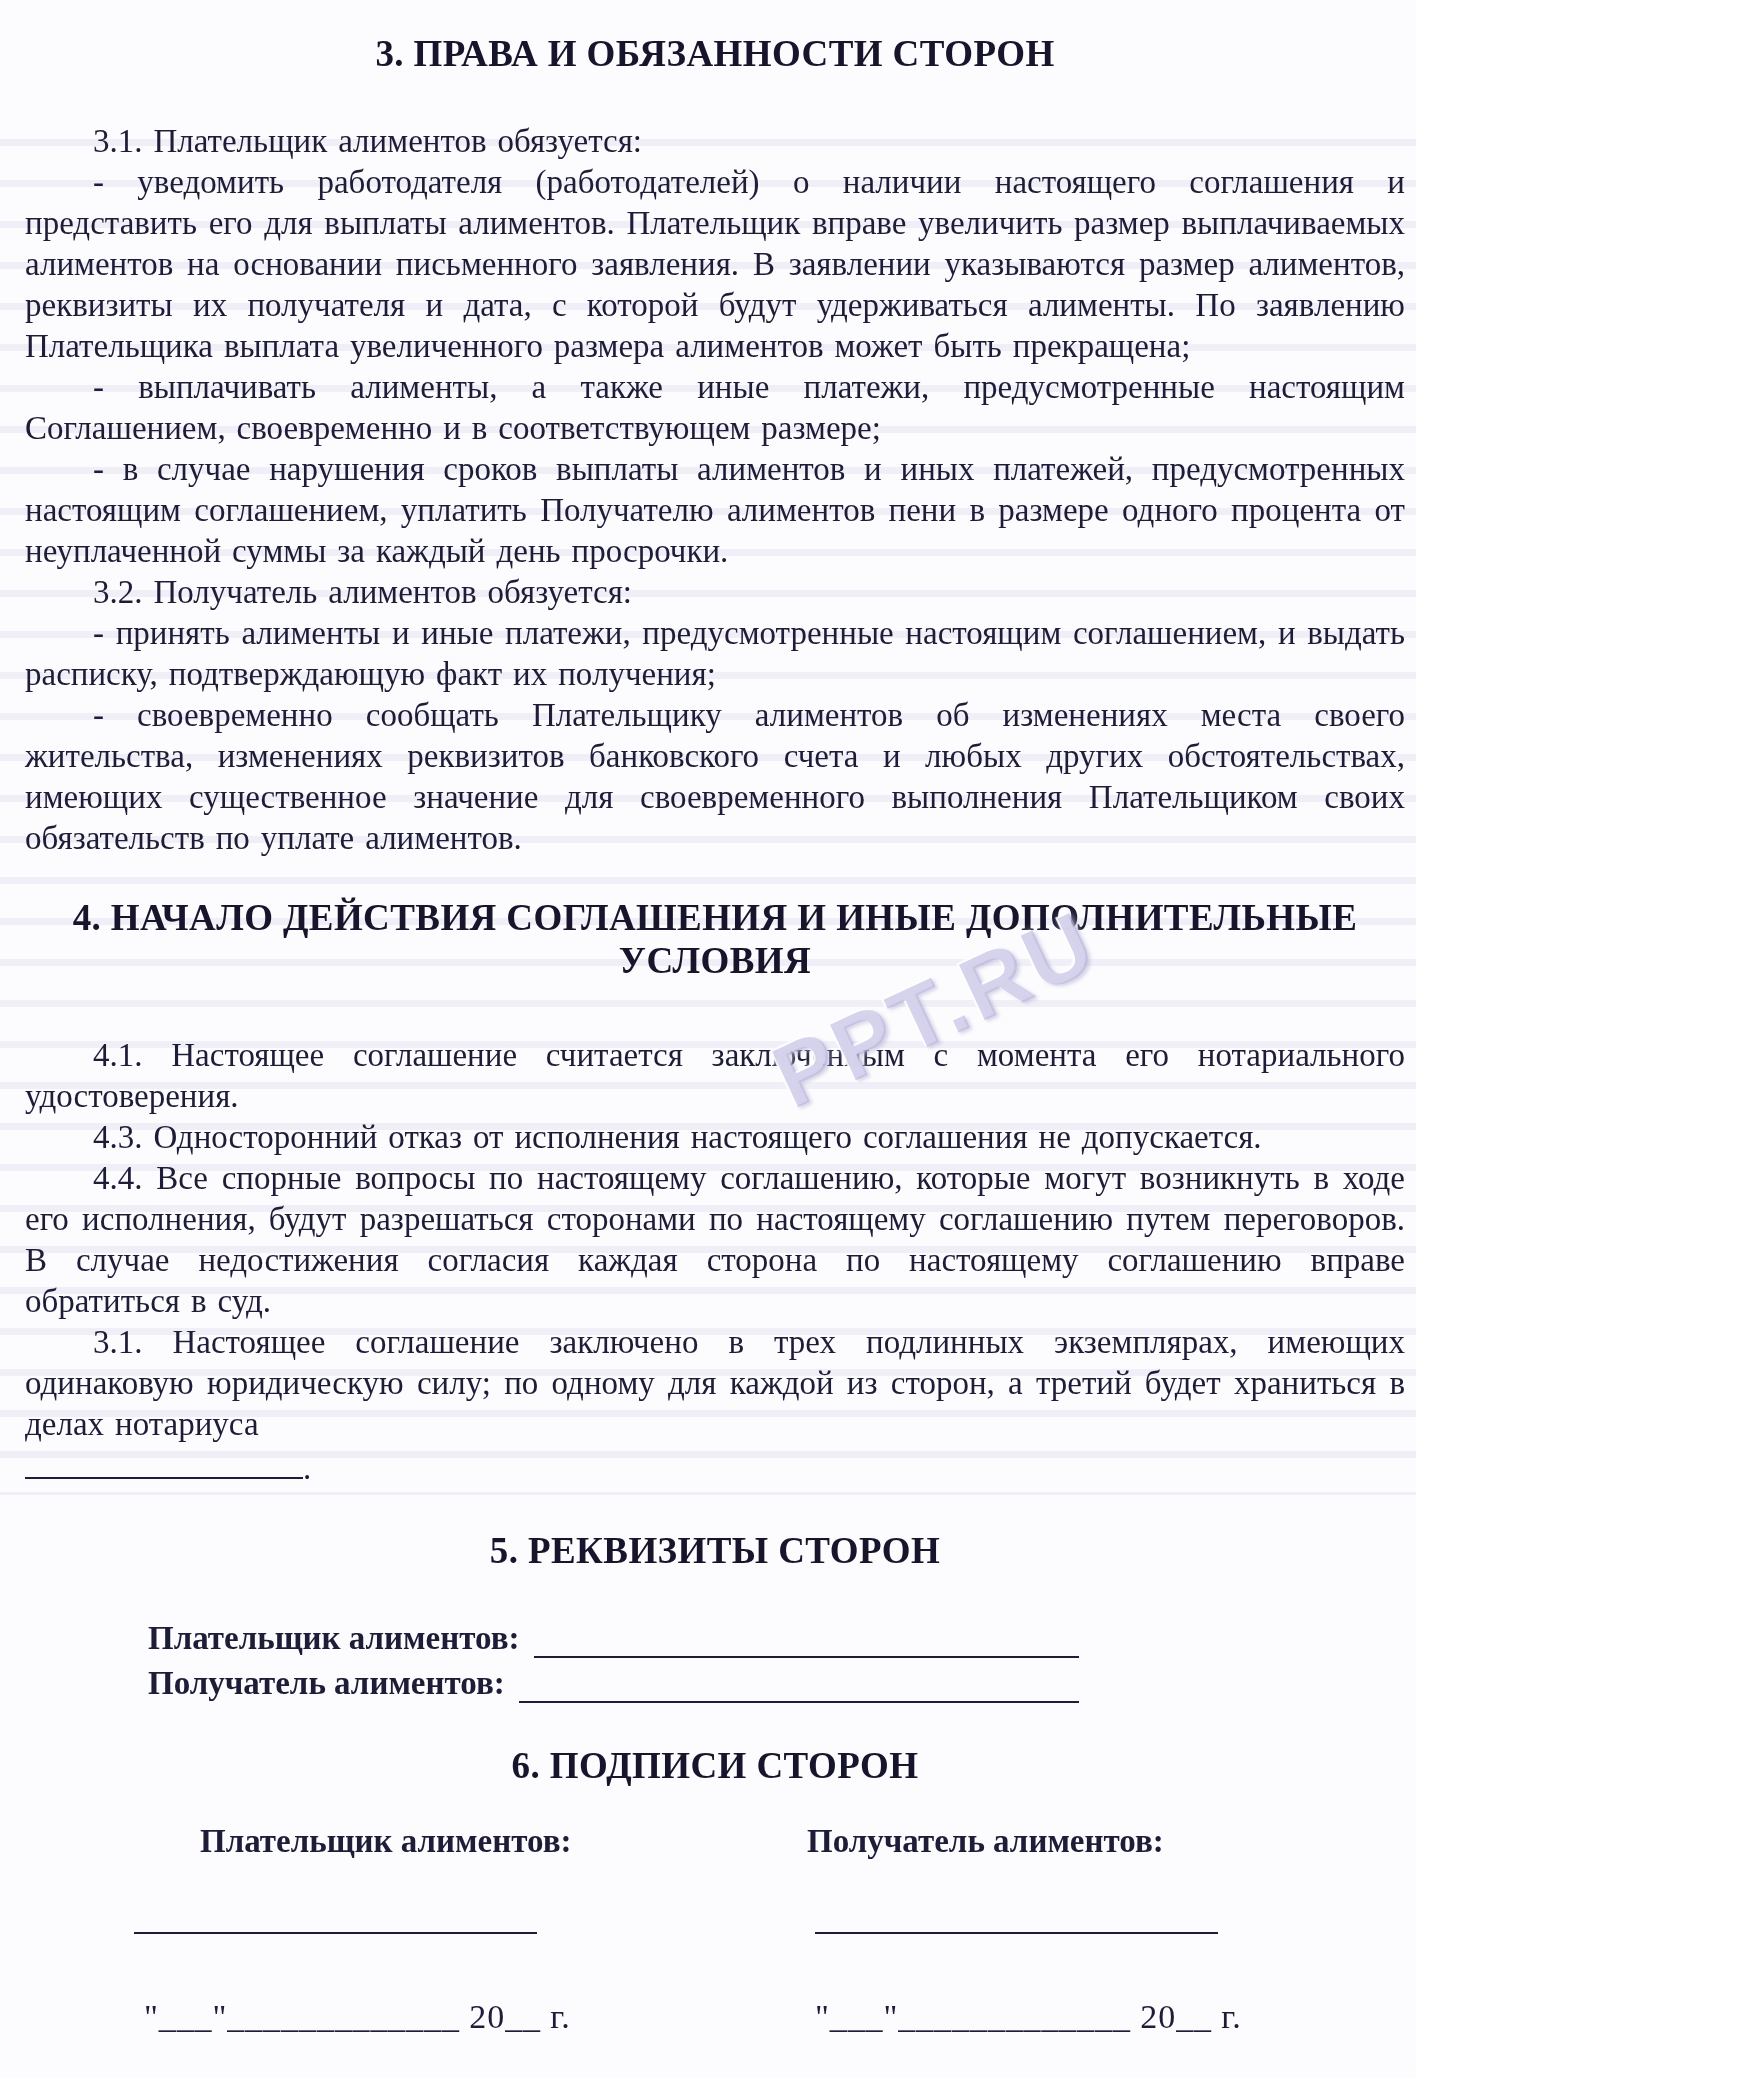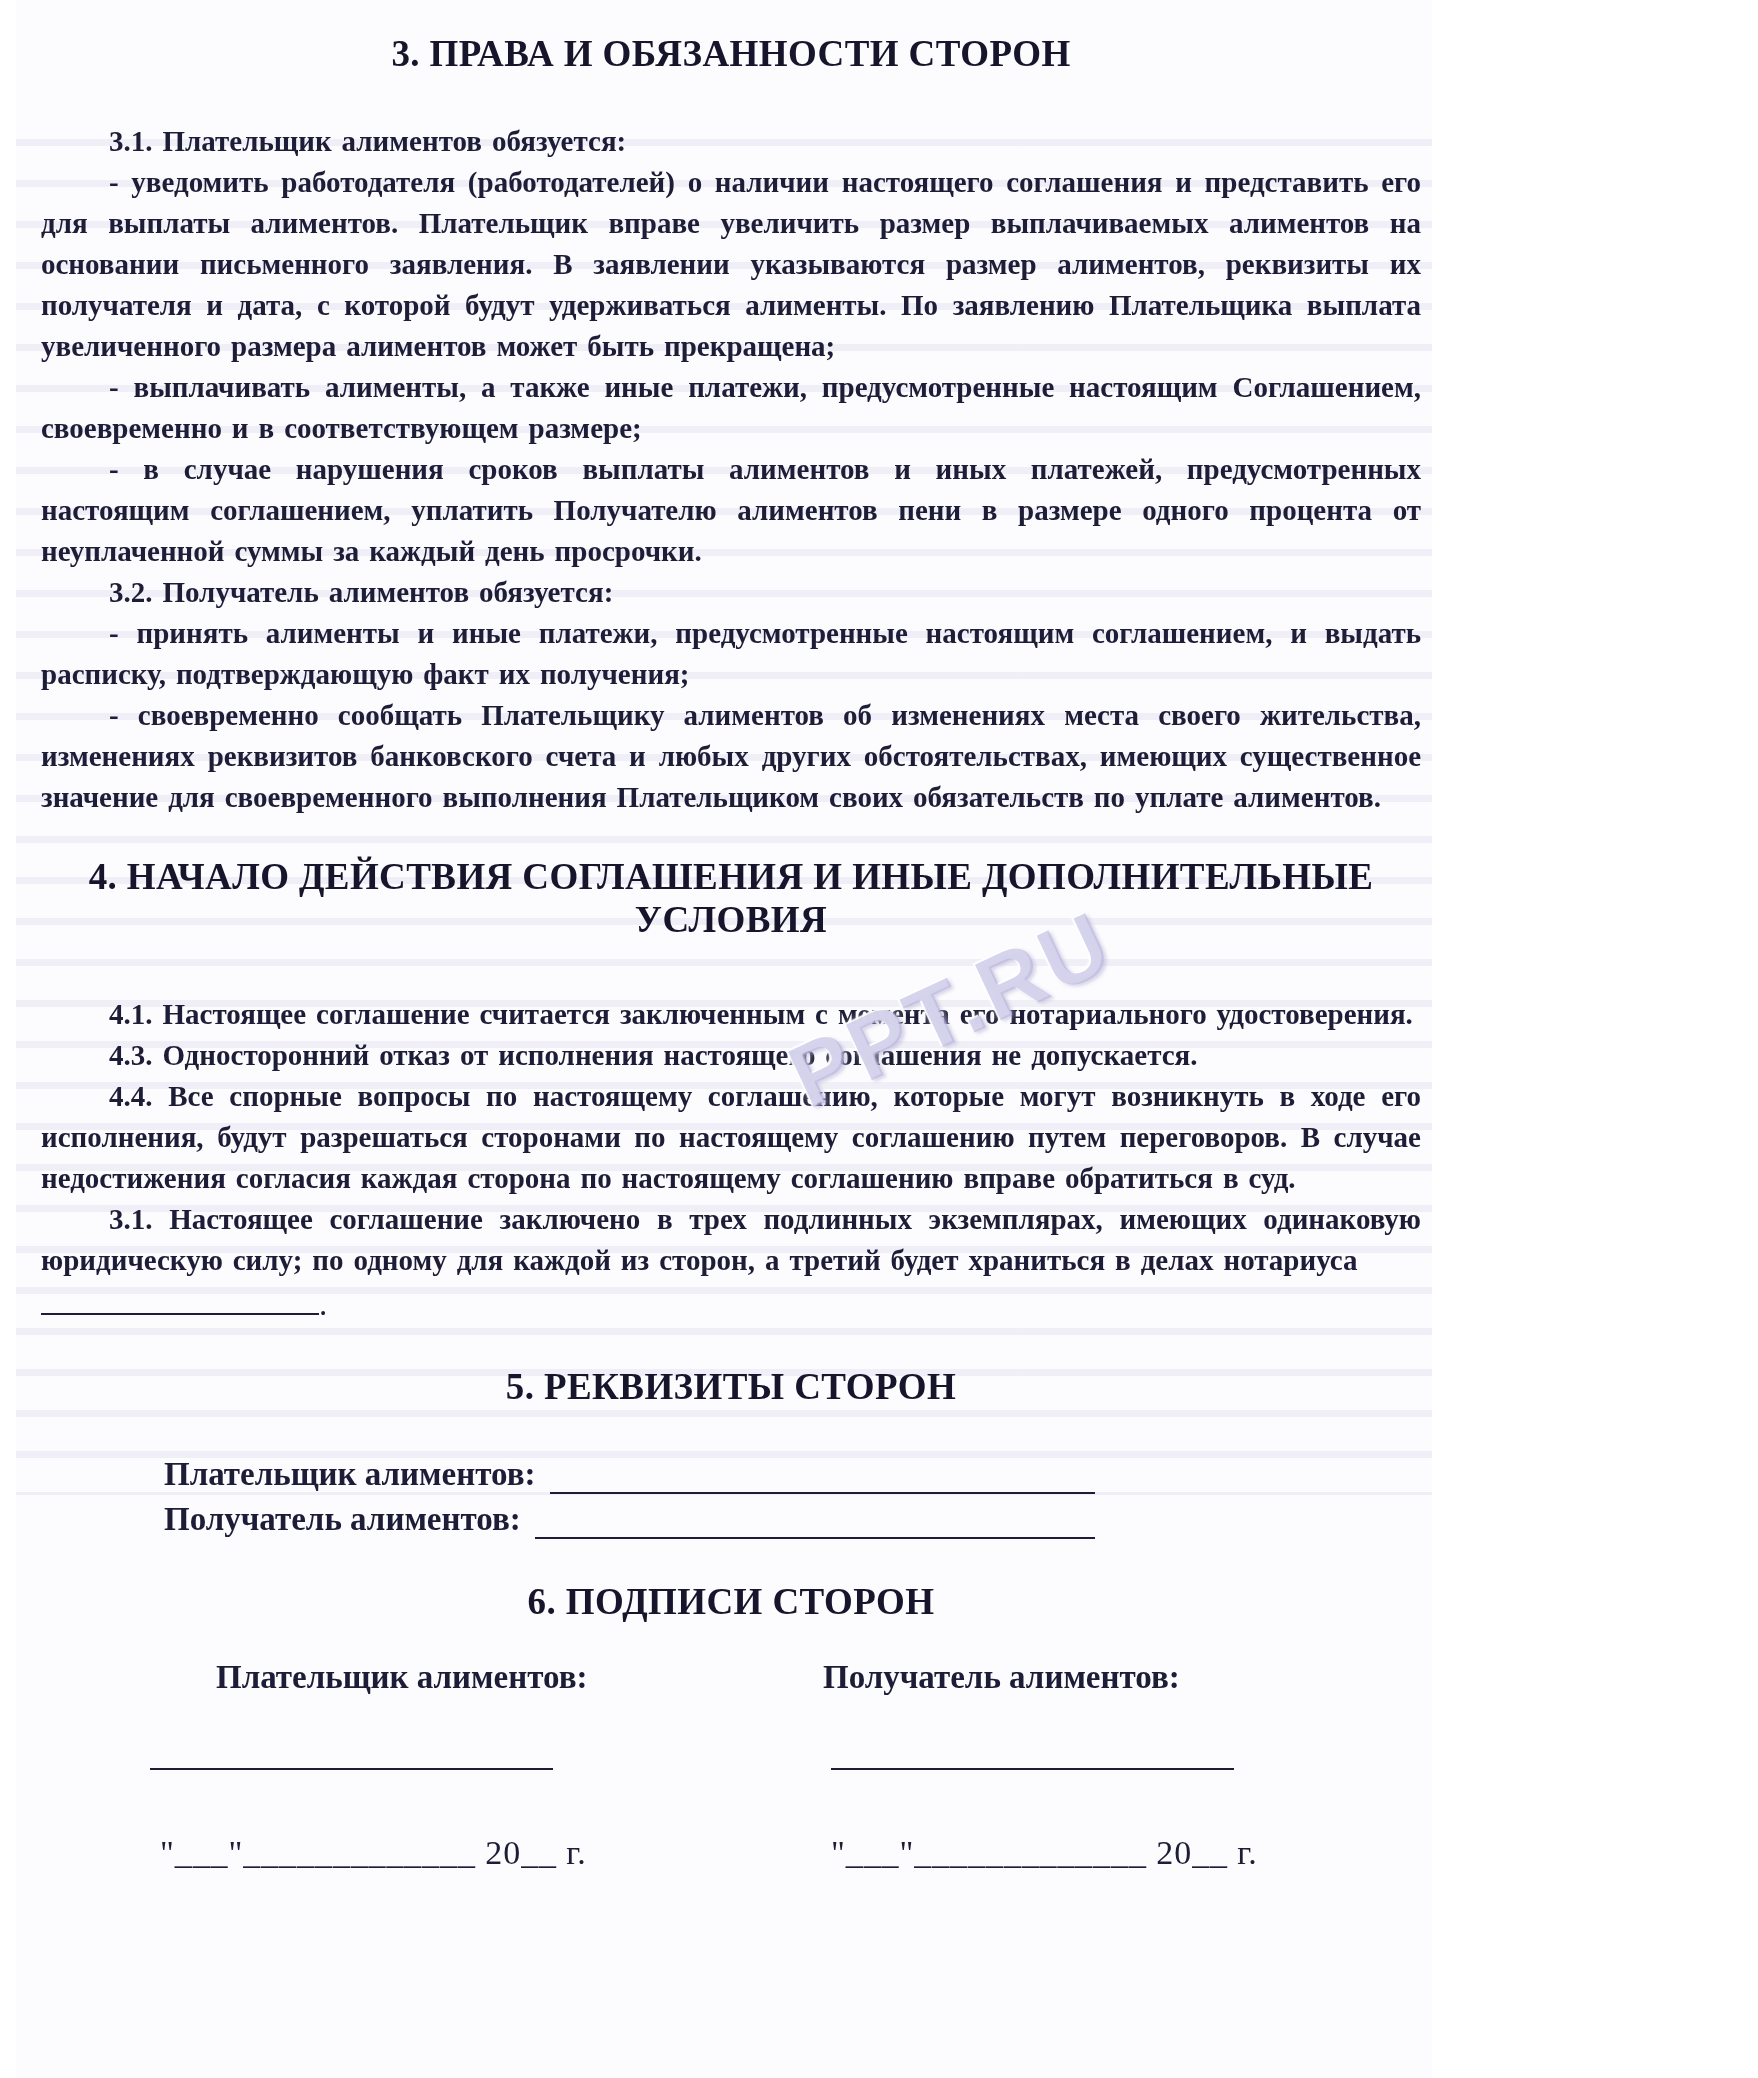--- a/index.html
+++ b/index.html
@@ -7,21 +7,20 @@
   .page {
     position: relative;
     width: 1416px;
     height: 2079px;
     background: #fcfbfd;
     font-family: "Liberation Serif", "DejaVu Serif", serif;
     color: #1e1d38;
     overflow: hidden;
     box-sizing: border-box;
     padding: 0 11px 0 25px;
-    margin-left: 16px;
   }
 
   
   .scan-bands {
     position: absolute;
     left: 0; top: 105px; right: 0; height: 1390px;
     background: repeating-linear-gradient(
       180deg,
       transparent 0px, transparent 34px,
       rgba(212, 208, 230, 0.30) 34px, rgba(212, 208, 230, 0.30) 41px
@@ -60,27 +59,26 @@
     letter-spacing: 0.4px;
     color: #16152c;
     margin: 0;
   }
   .h-sec3 { padding-top: 32px; margin-bottom: 46px; }
   .h-sec4 { margin-top: 37px;  margin-bottom: 53px; }
   .h-sec5 { margin-top: 43px;  margin-bottom: 41px; }
   .h-sec6 { margin-top: 41px;  margin-bottom: 36px; }
 
   .body-p {
-    font-size: 29px;
+    font-size: 33px;
     line-height: 41px;
     text-align: justify;
     text-indent: 68px;
     word-spacing: 2.7px;
     margin: 0;
-    font-weight: bold;
   }
 
   .notary-row { height: 41px; line-height: 41px; font-size: 33px; }
   .blank-underline {
     display: inline-block;
     width: 278px;
     height: 32px;
     border-bottom: 2.7px solid #1e1d38;
     vertical-align: baseline;
   }

